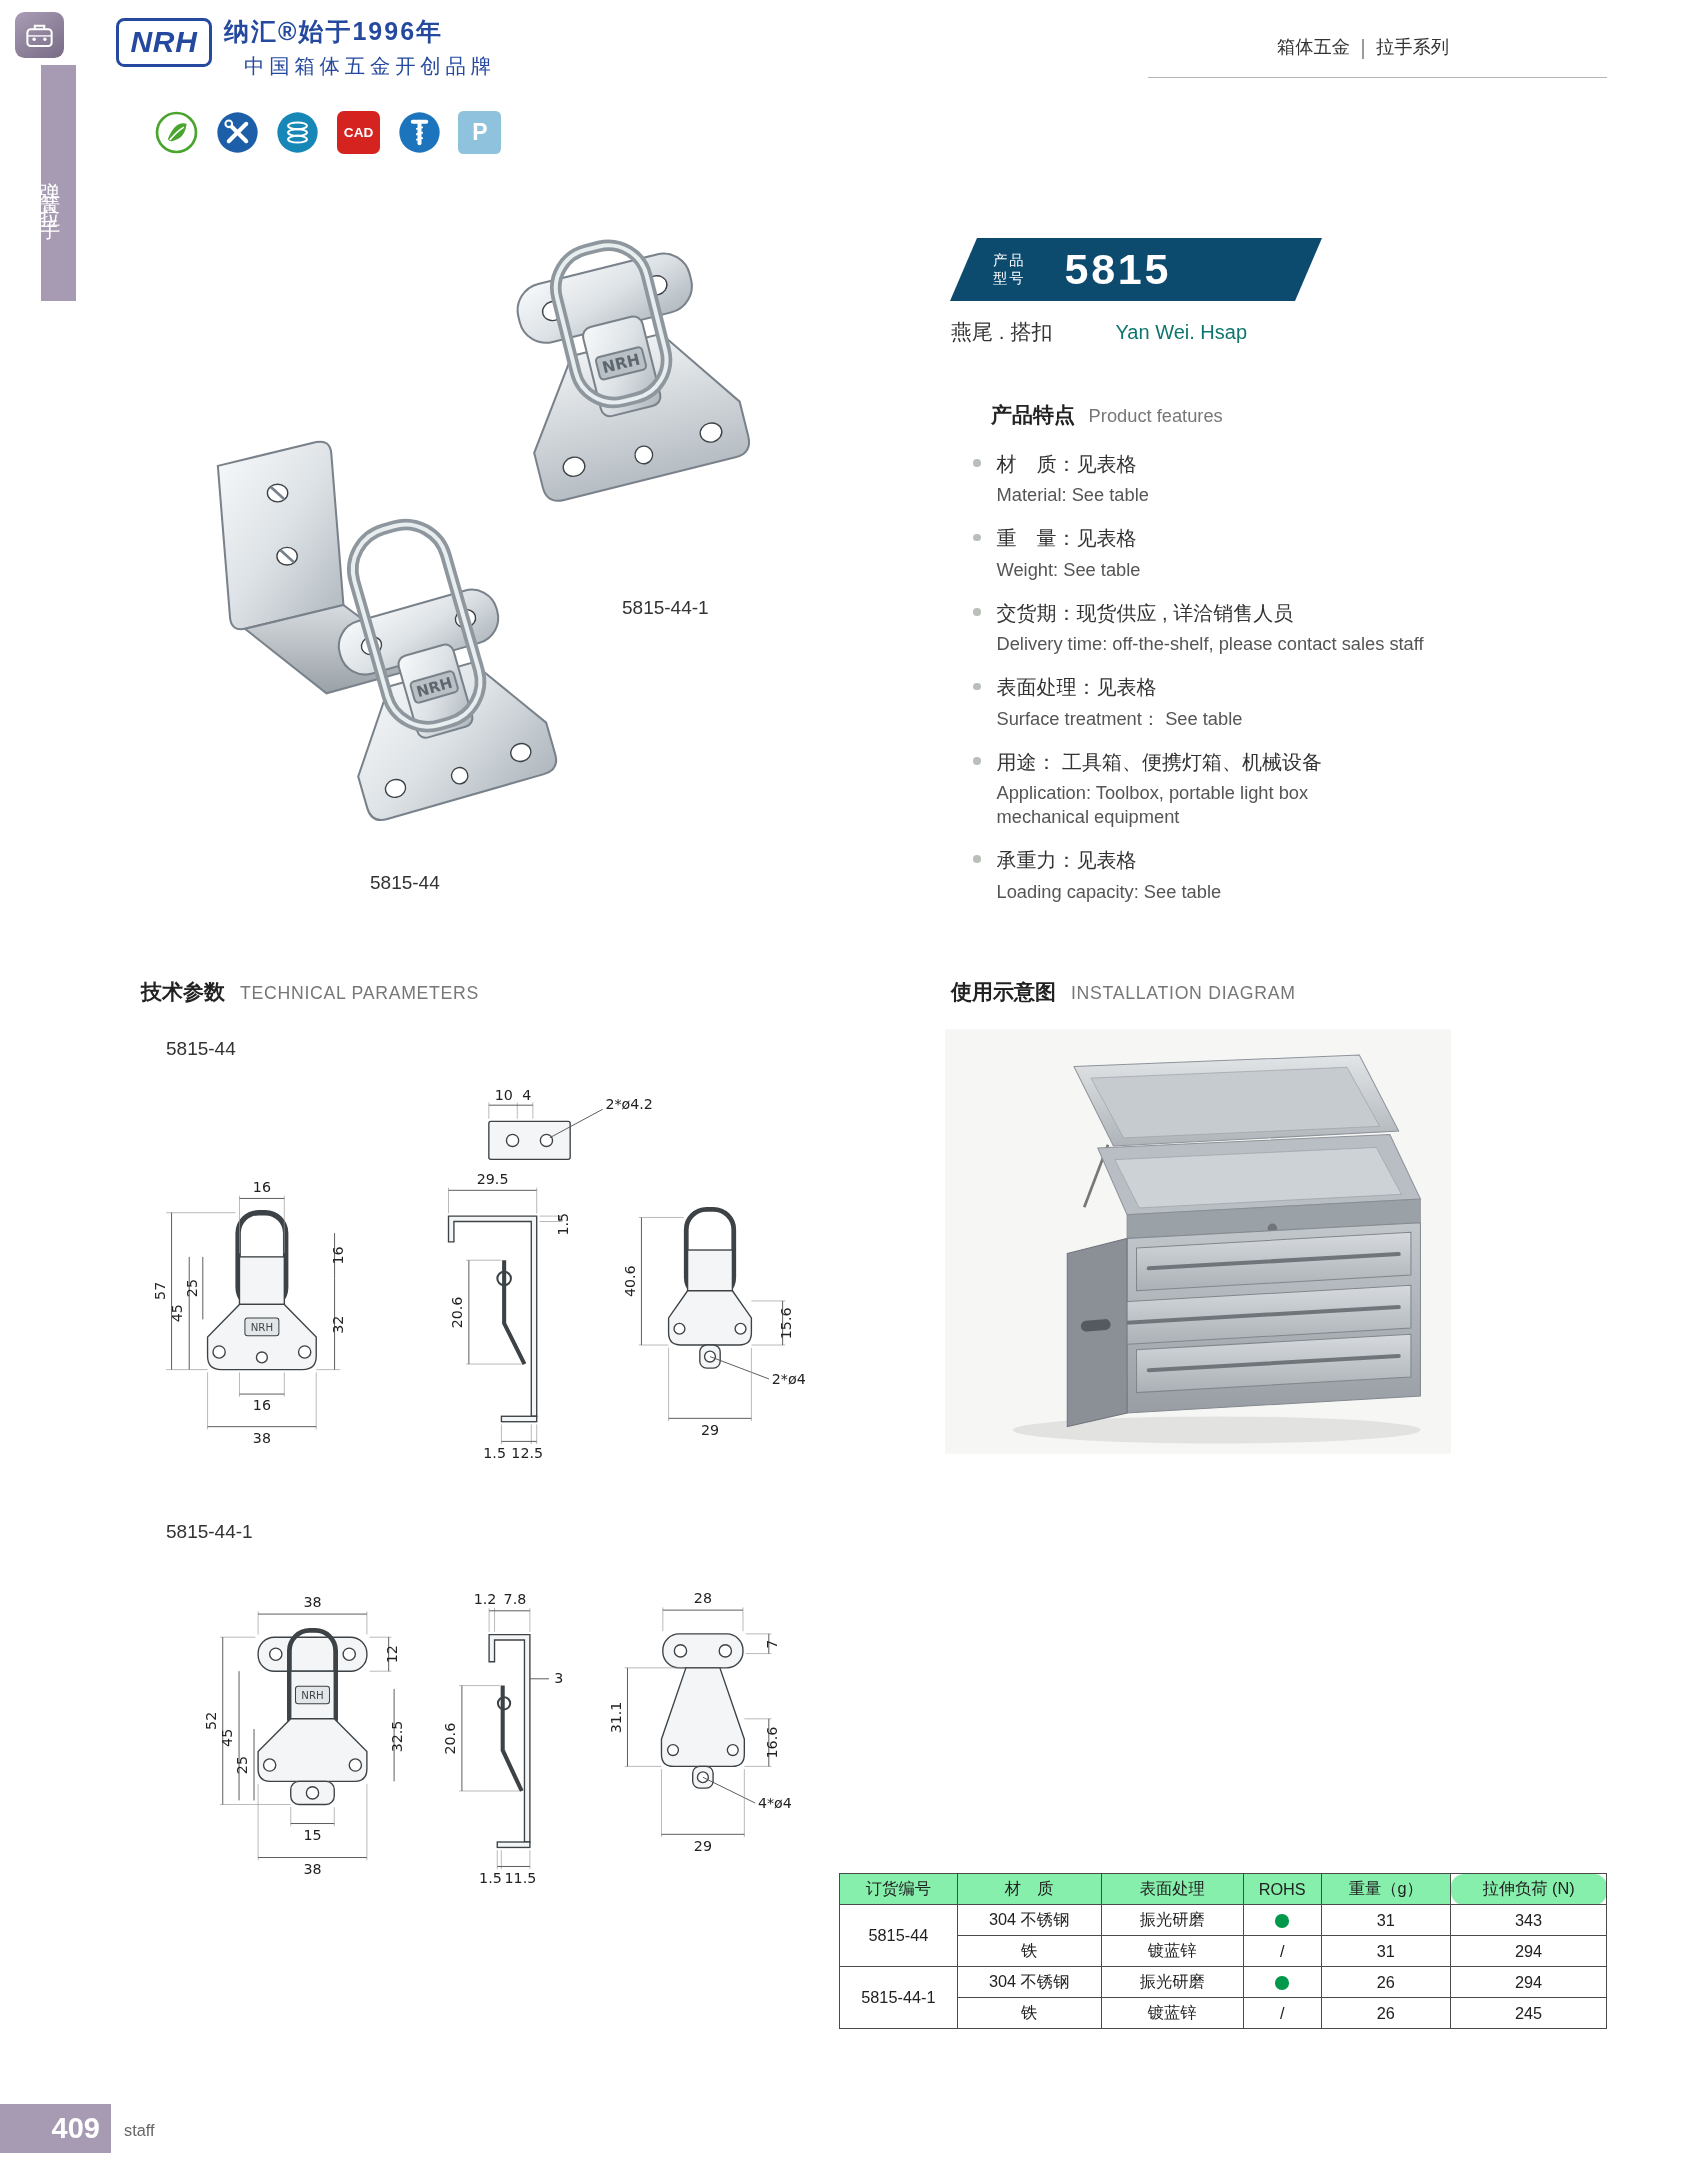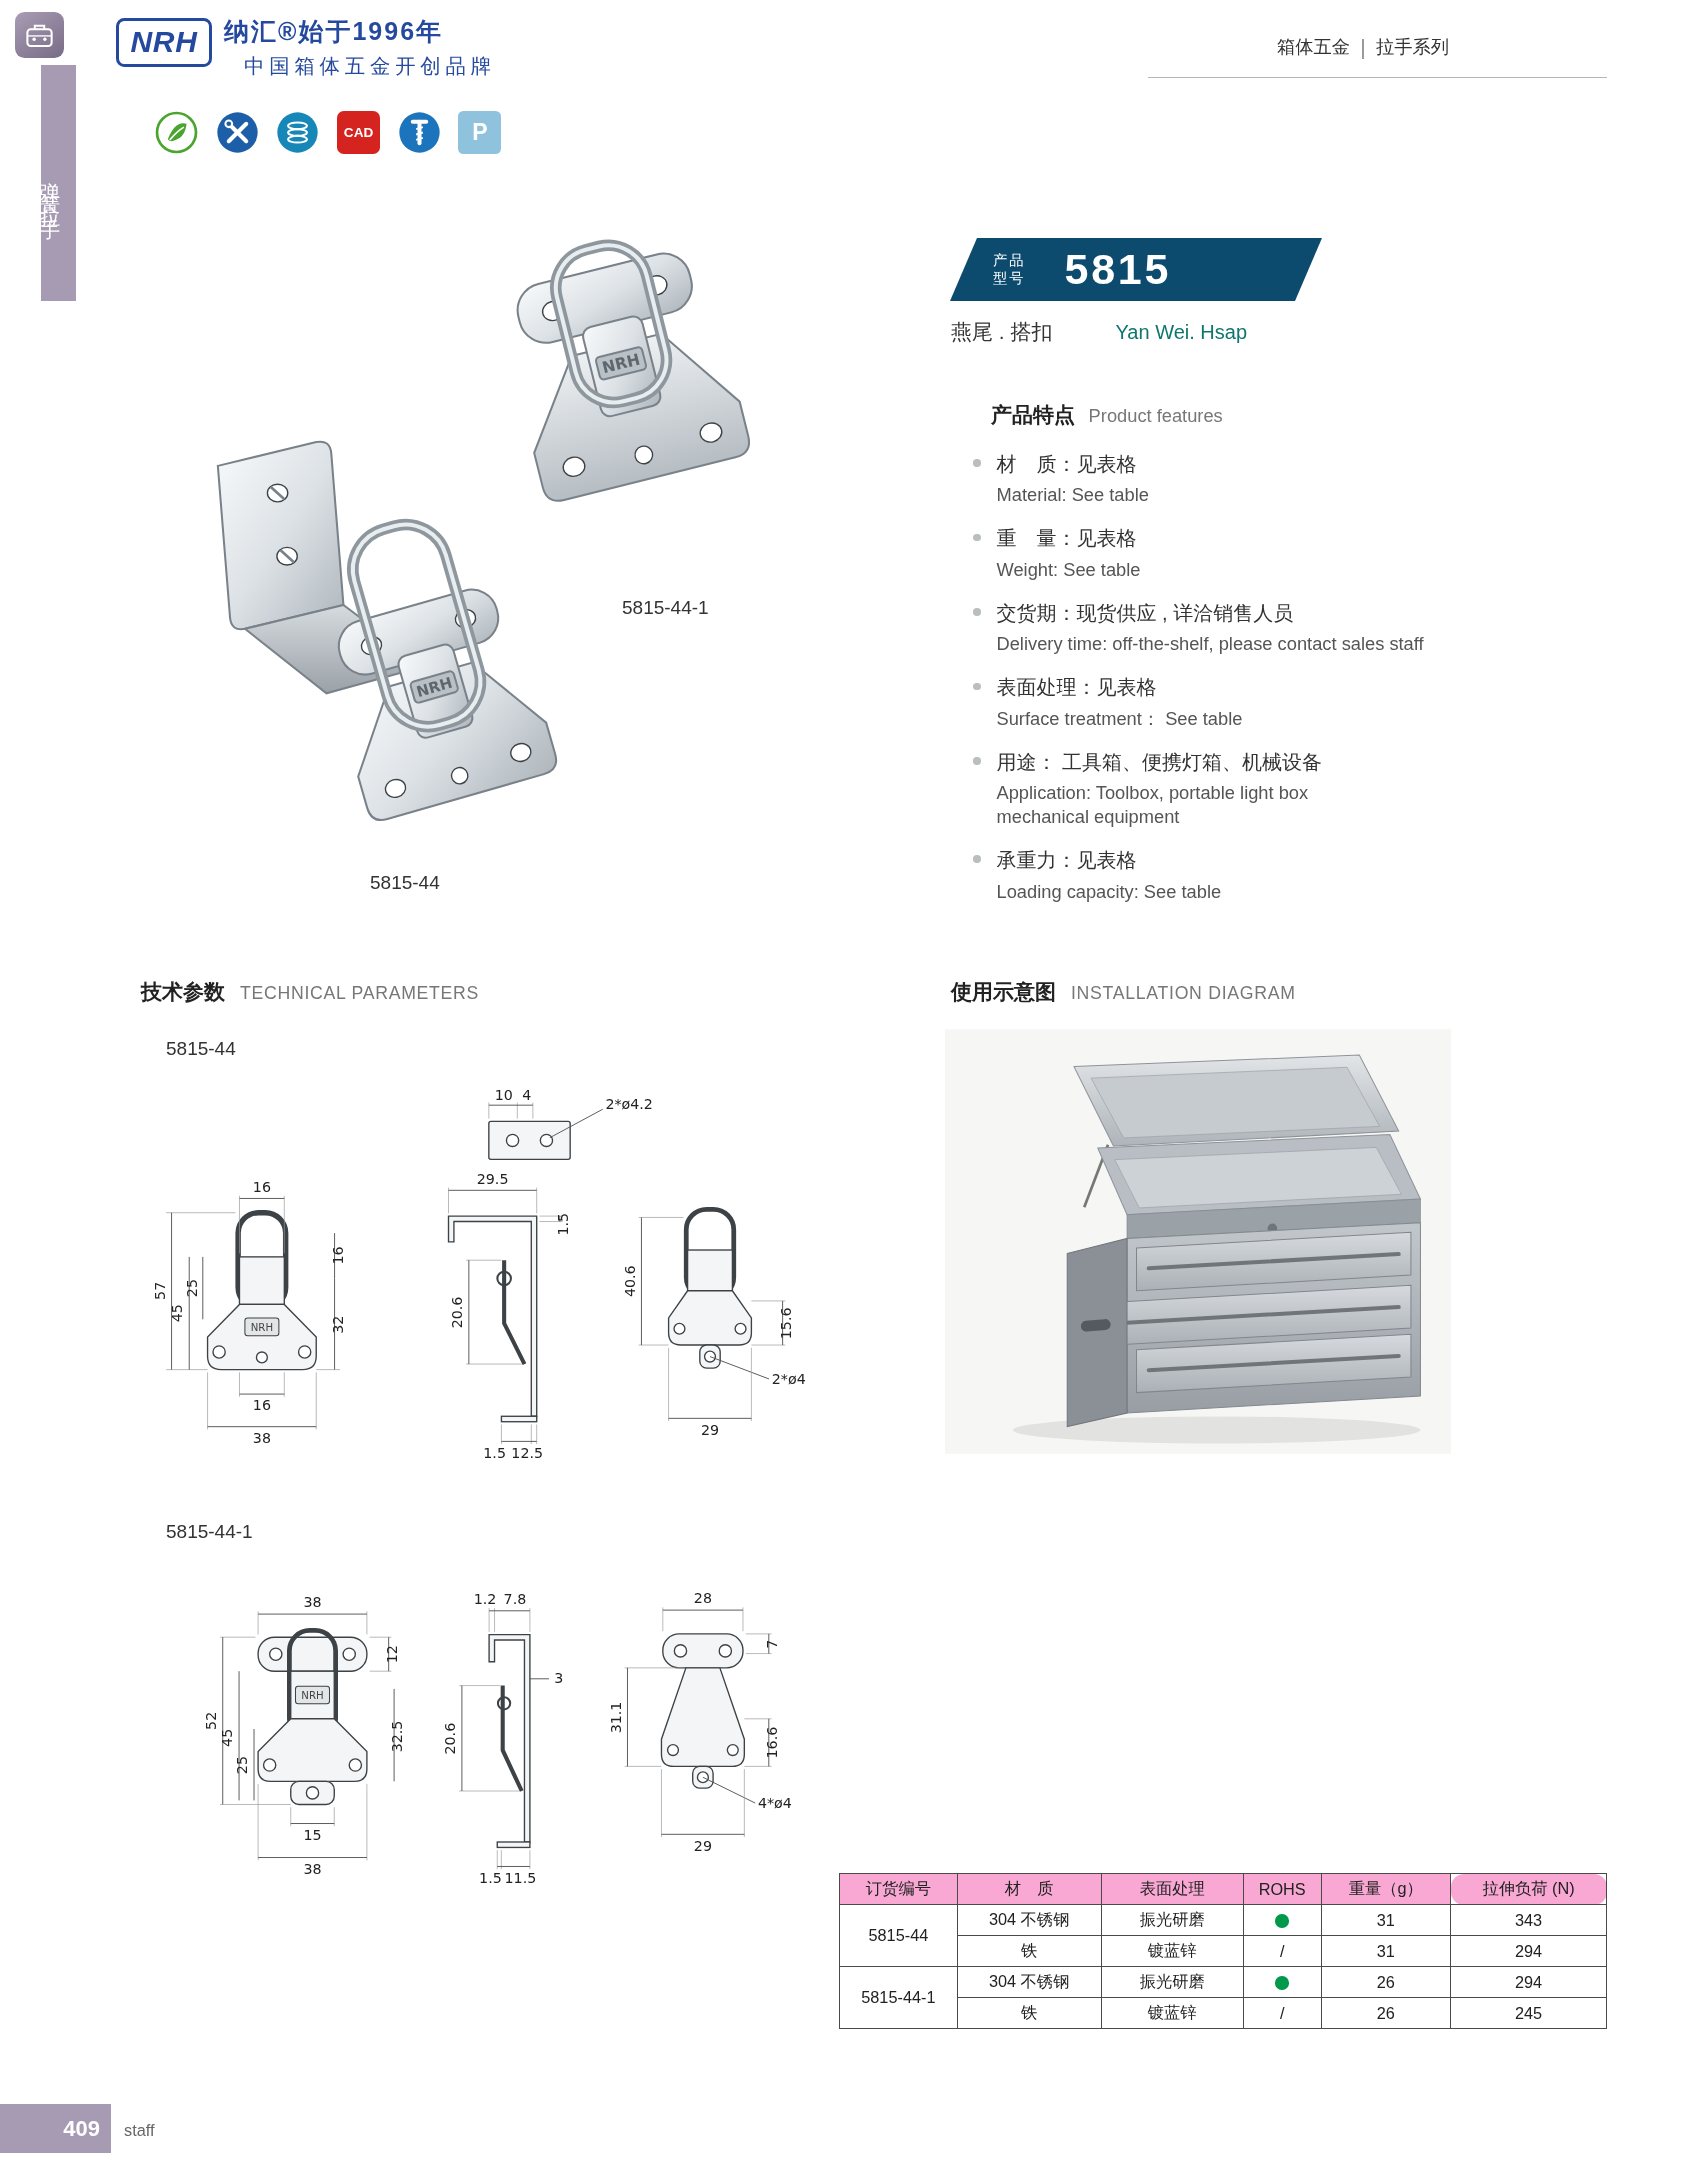--- a/index.html
+++ b/index.html
@@ -56,25 +56,25 @@
   svg text{font-family:"DejaVu Sans",sans-serif;}
   .dt{font-size:21px;fill:#222;}
   .outline{fill:#f3f5f6;stroke:#3c4246;stroke-width:2;}
   .hole{fill:#fff;stroke:#3c4246;stroke-width:2;}
   .wire{fill:none;stroke:#3c4246;}
   .dim{stroke:#555;stroke-width:1.4;}
   .ext{stroke:#999;stroke-width:1;}
   
   .spec{left:839px;top:1873px;width:768px;border-collapse:collapse;font-size:16.3px;color:#222;}
   .spec th,.spec td{border:0.7px solid #4a4a4a;text-align:center;height:30px;padding:0 4.1px;font-weight:normal;}
-  .spec th{background:#f9a8d4;}
+  .spec th{background:#86efac;}
   .rohs-dot{display:inline-block;width:13.6px;height:13.6px;border-radius:50%;background:#00984b;vertical-align:middle;}
   
   .page-block{left:0;top:2104px;width:111px;height:49px;background:#a79ab3;display:flex;align-items:center;
-    justify-content:flex-end;padding-right:11px;box-sizing:border-box;color:#fff;font-size:22px;font-weight:bold;}
+    justify-content:flex-end;padding-right:11px;box-sizing:border-box;color:#fff;font-size:29px;font-weight:bold;}
   .page-word{left:124px;top:2121px;font-size:16.3px;color:#666;}
 </style>
 </head>
 <body>
 
 <div class="abs side-icon">
   <svg width="31" height="28.5" viewBox="0 0 46 42">
     <rect x="5" y="12" width="36" height="25" rx="5" fill="none" stroke="#fff" stroke-width="3"></rect>
     <path d="M16,12 v-5 h14 v5" fill="none" stroke="#fff" stroke-width="3"></path>
     <line x1="5" y1="22" x2="41" y2="22" stroke="#fff" stroke-width="2"></line>

